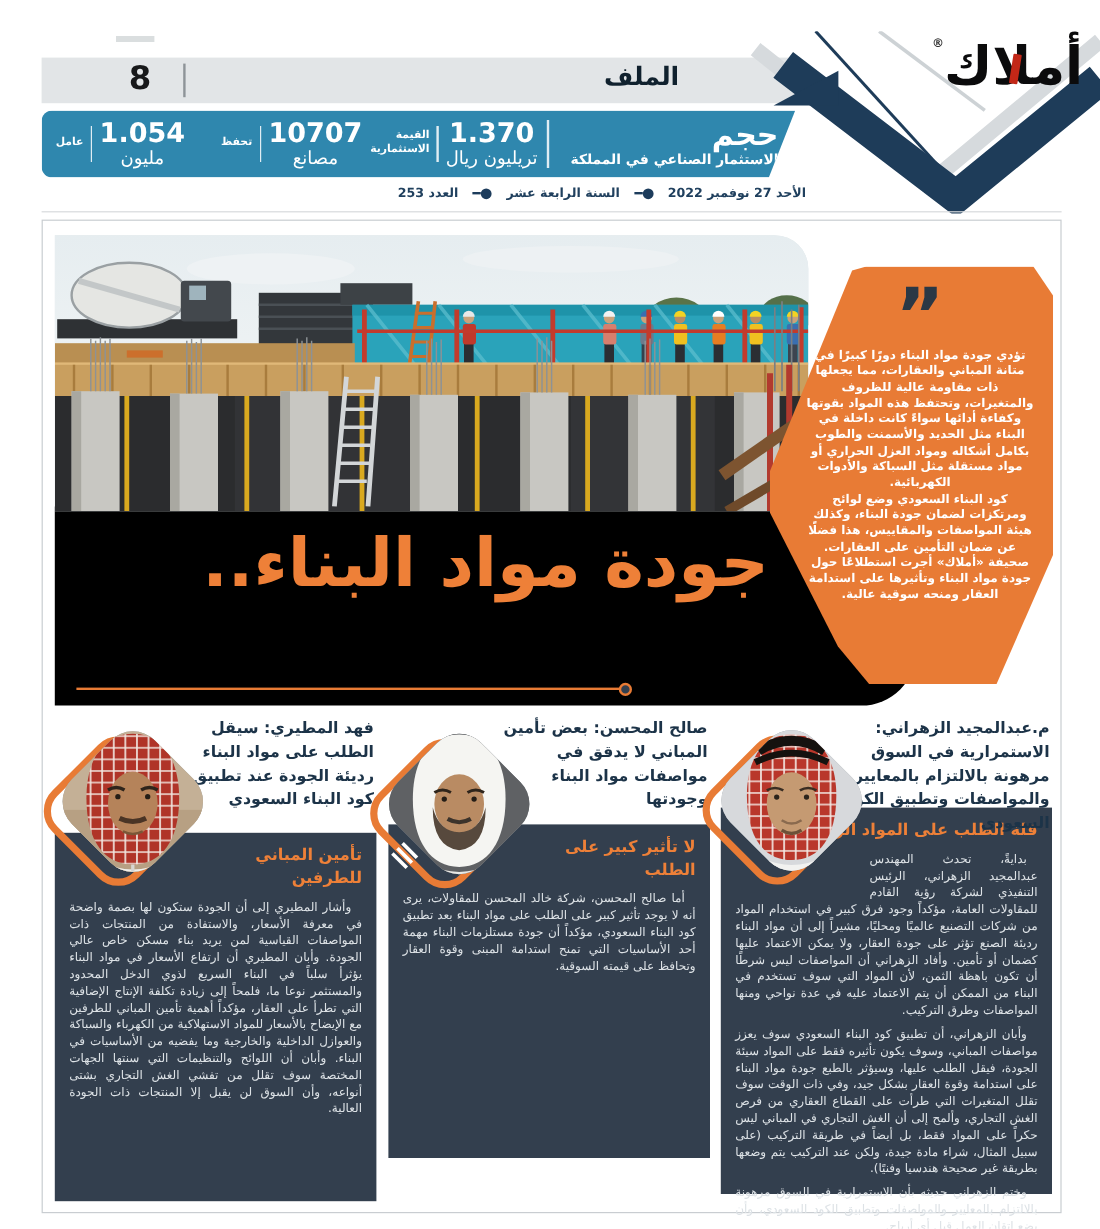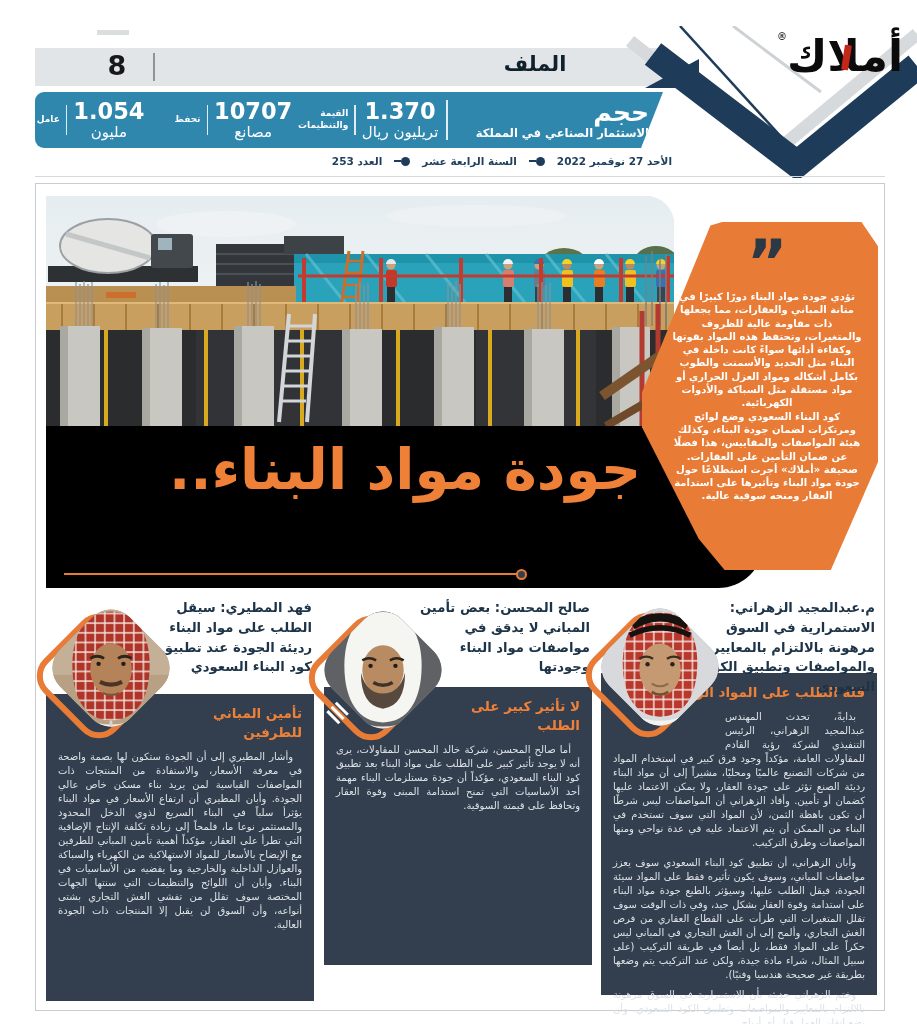--- a/index.html
+++ b/index.html
@@ -24,21 +24,21 @@
     letter-spacing:-1px;line-height:1;}
   .logo-accent{position:absolute;left:56px;top:11px;width:7px;height:25px;background:#c22717;
     transform:rotate(9deg);border-radius:1px;}
   .reg{position:absolute;left:-10px;top:-2px;font-size:10px;color:#333;}
   
   .stats-bar{
     position:absolute;left:35px;top:92px;width:628px;height:56px;background:#2f87ae;
     border-radius:9px 0 0 9px;clip-path:polygon(0 0,100% 0,96.5% 100%,0 100%);
     display:flex;align-items:center;direction:rtl;color:#fff;padding:0 14px 0 34px;box-sizing:border-box;
   }
-  .stat-title{text-align:right;line-height:1;margin-left:20px;white-space:nowrap;}
+  .stat-title{text-align:right;line-height:1;margin-left:10px;white-space:nowrap;}
   .stat-title .t1{font-size:25px;font-weight:bold;margin-bottom:3px;}
   .stat-title .t2{font-size:11.5px;font-weight:bold;}
   .vdiv{width:1.5px;height:40px;background:rgba(255,255,255,.85);margin:0 8px;flex:none;}
   .vdiv.short{height:30px;margin:0 6px;}
   .stat{text-align:center;line-height:1;flex:none;}
   .stat .num{font-size:22.5px;font-weight:bold;}
   .stat .unit{font-size:15px;font-weight:normal;margin-top:3px;}
   .stat-label{font-size:9px;font-weight:bold;line-height:1.3;width:50px;text-align:right;flex:none;margin-left:6px;}
   
   .date-row{position:absolute;left:340px;top:152px;width:332px;height:18px;display:flex;
@@ -130,21 +130,21 @@
     <div class="t1">حجم</div>
     <div class="t2">الاستثمار الصناعي في المملكة</div>
   </div>
   <div class="vdiv"></div>
 
   <div class="stat">
     <div class="num">1.370</div>
     <div class="unit">تريليون ريال</div>
   </div>
   <div class="vdiv short"></div>
-  <div class="stat-label">القيمة والتنظيمات</div>
+  <div class="stat-label">القيمة الاستثمارية</div>
 
   <div class="stat">
     <div class="num">10707</div>
     <div class="unit">مصانع</div>
   </div>
   <div class="vdiv short"></div>
   <div class="stat-label">تحفظ</div>
 
   <div class="stat">
     <div class="num">1.054</div>

